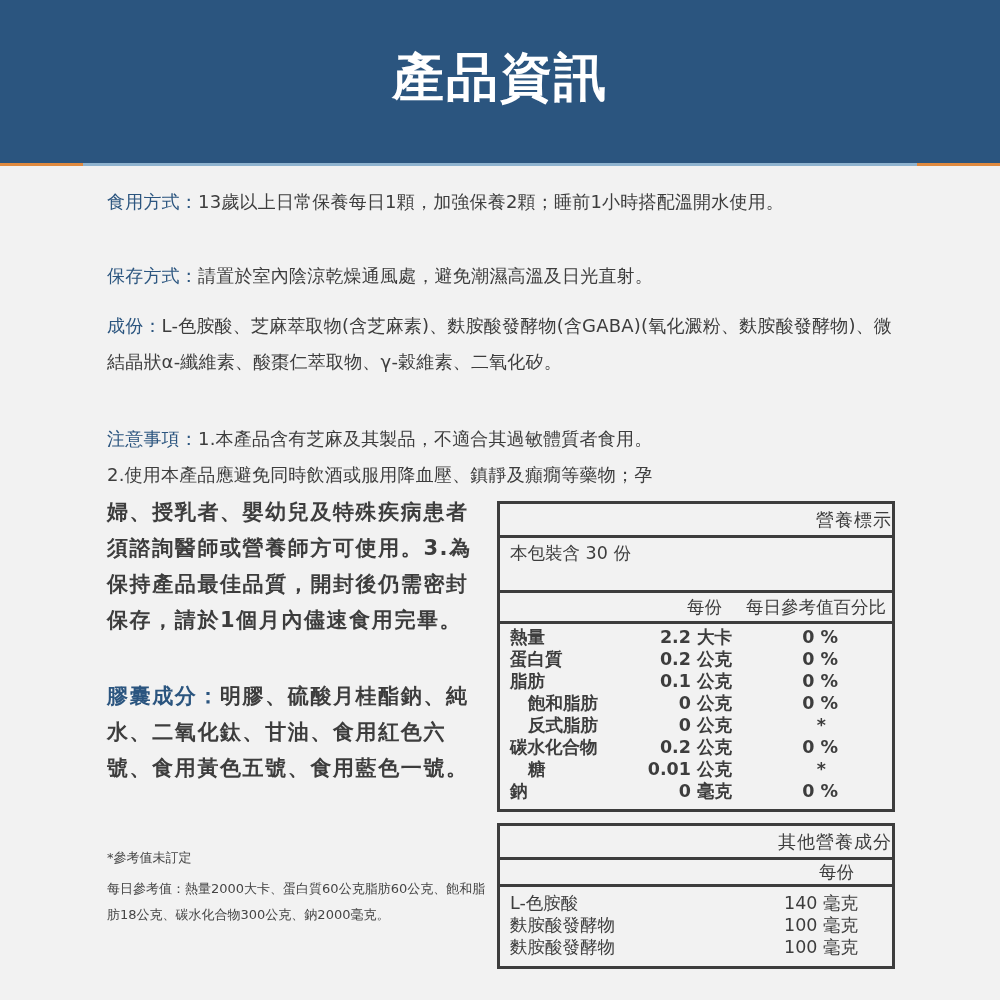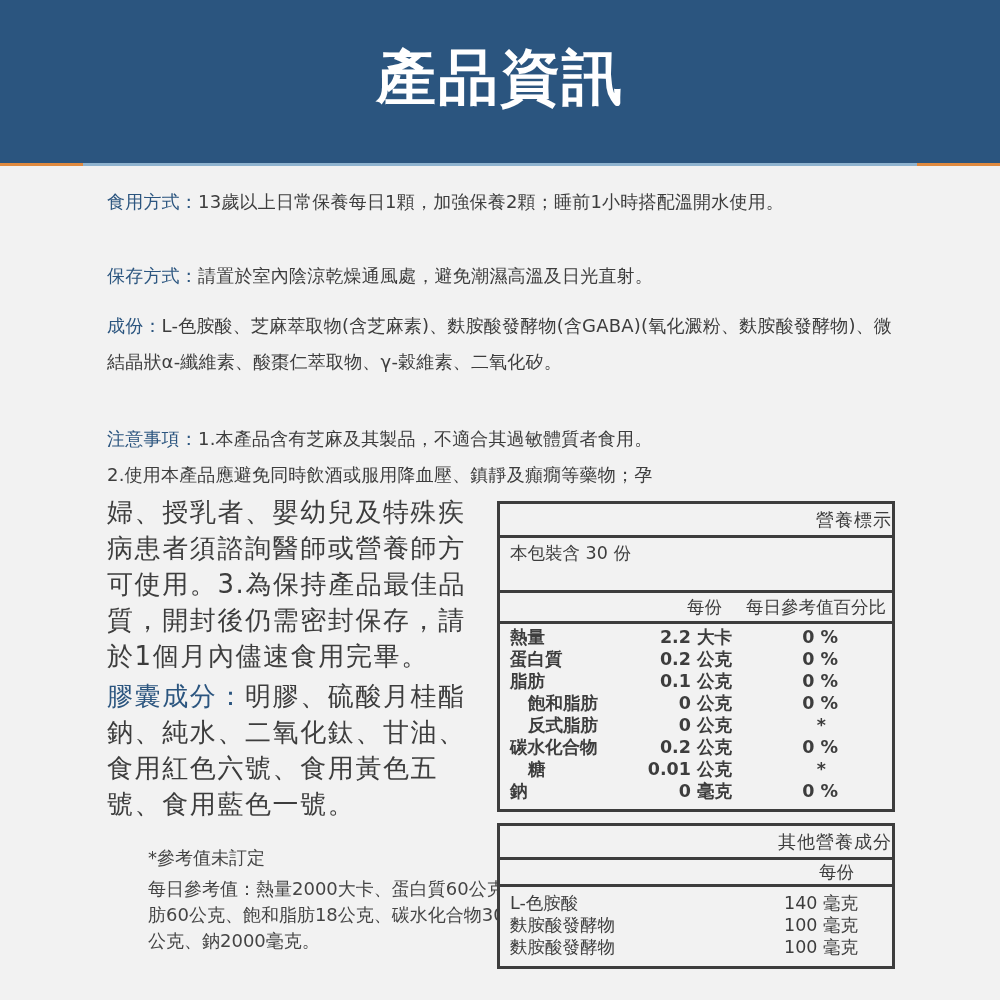--- a/index.html
+++ b/index.html
@@ -5,42 +5,42 @@
     * { box-sizing: border-box; margin: 0; padding: 0; }
     html, body { width: 1000px; height: 1000px; background: #f2f2f2; overflow: hidden; }
     body { position: relative; font-family: "DejaVu Sans", "Liberation Sans", sans-serif; color: #3a3a3a; }
 
     .header {
       position: absolute; left: 0; top: 0; width: 1000px; height: 164px;
       background: #2b557f;
       display: flex; align-items: center; justify-content: center;
     }
     .header-title {
-      color: #ffffff; font-size: 60px; font-weight: bold; letter-spacing: 2px;
+      color: #ffffff; font-size: 52px; font-weight: bold; letter-spacing: 2px;
       margin-top: -8px;
     }
     .header-line {
       position: absolute; left: 0; top: 163px; width: 1000px; height: 3px;
       background: #8fb3cf;
     }
     .header-line .orange-l { position: absolute; left: 0; top: 0; width: 83px; height: 3px; background: #e08a3f; }
     .header-line .orange-r { position: absolute; right: 0; top: 0; width: 83px; height: 3px; background: #e08a3f; }
 
     .para {
       position: absolute; left: 107px; width: 800px;
       font-size: 18px; line-height: 36px; color: #3d3d3d;
       letter-spacing: 0.2px;
     }
     .label { color: #2b557f; }
 
-    .para-narrow { width: 378px; font-size: 26px; line-height: 36px; letter-spacing: 1.6px; }
+    .para-narrow { width: 378px; font-size: 21px; line-height: 36px; letter-spacing: 1.6px; font-weight: bold; }
 
     .note {
       position: absolute; left: 107px; width: 390px;
-      font-size: 18px; line-height: 26px; color: #444; margin-left: 41px;
+      font-size: 13px; line-height: 26px; color: #444;
     }
 
     .table {
       position: absolute; border: 3px solid #3d3d3d; background: #f2f2f2;
       font-size: 17.5px; color: #3d3d3d;
     }
     .t-row { border-bottom: 3px solid #3d3d3d; position: relative; }
     .t-row:last-child { border-bottom: none; }
     .t-title { text-align: right; font-size: 18px; letter-spacing: 1px; }
     .nut-line { position: relative; height: 22px; line-height: 22px; }

